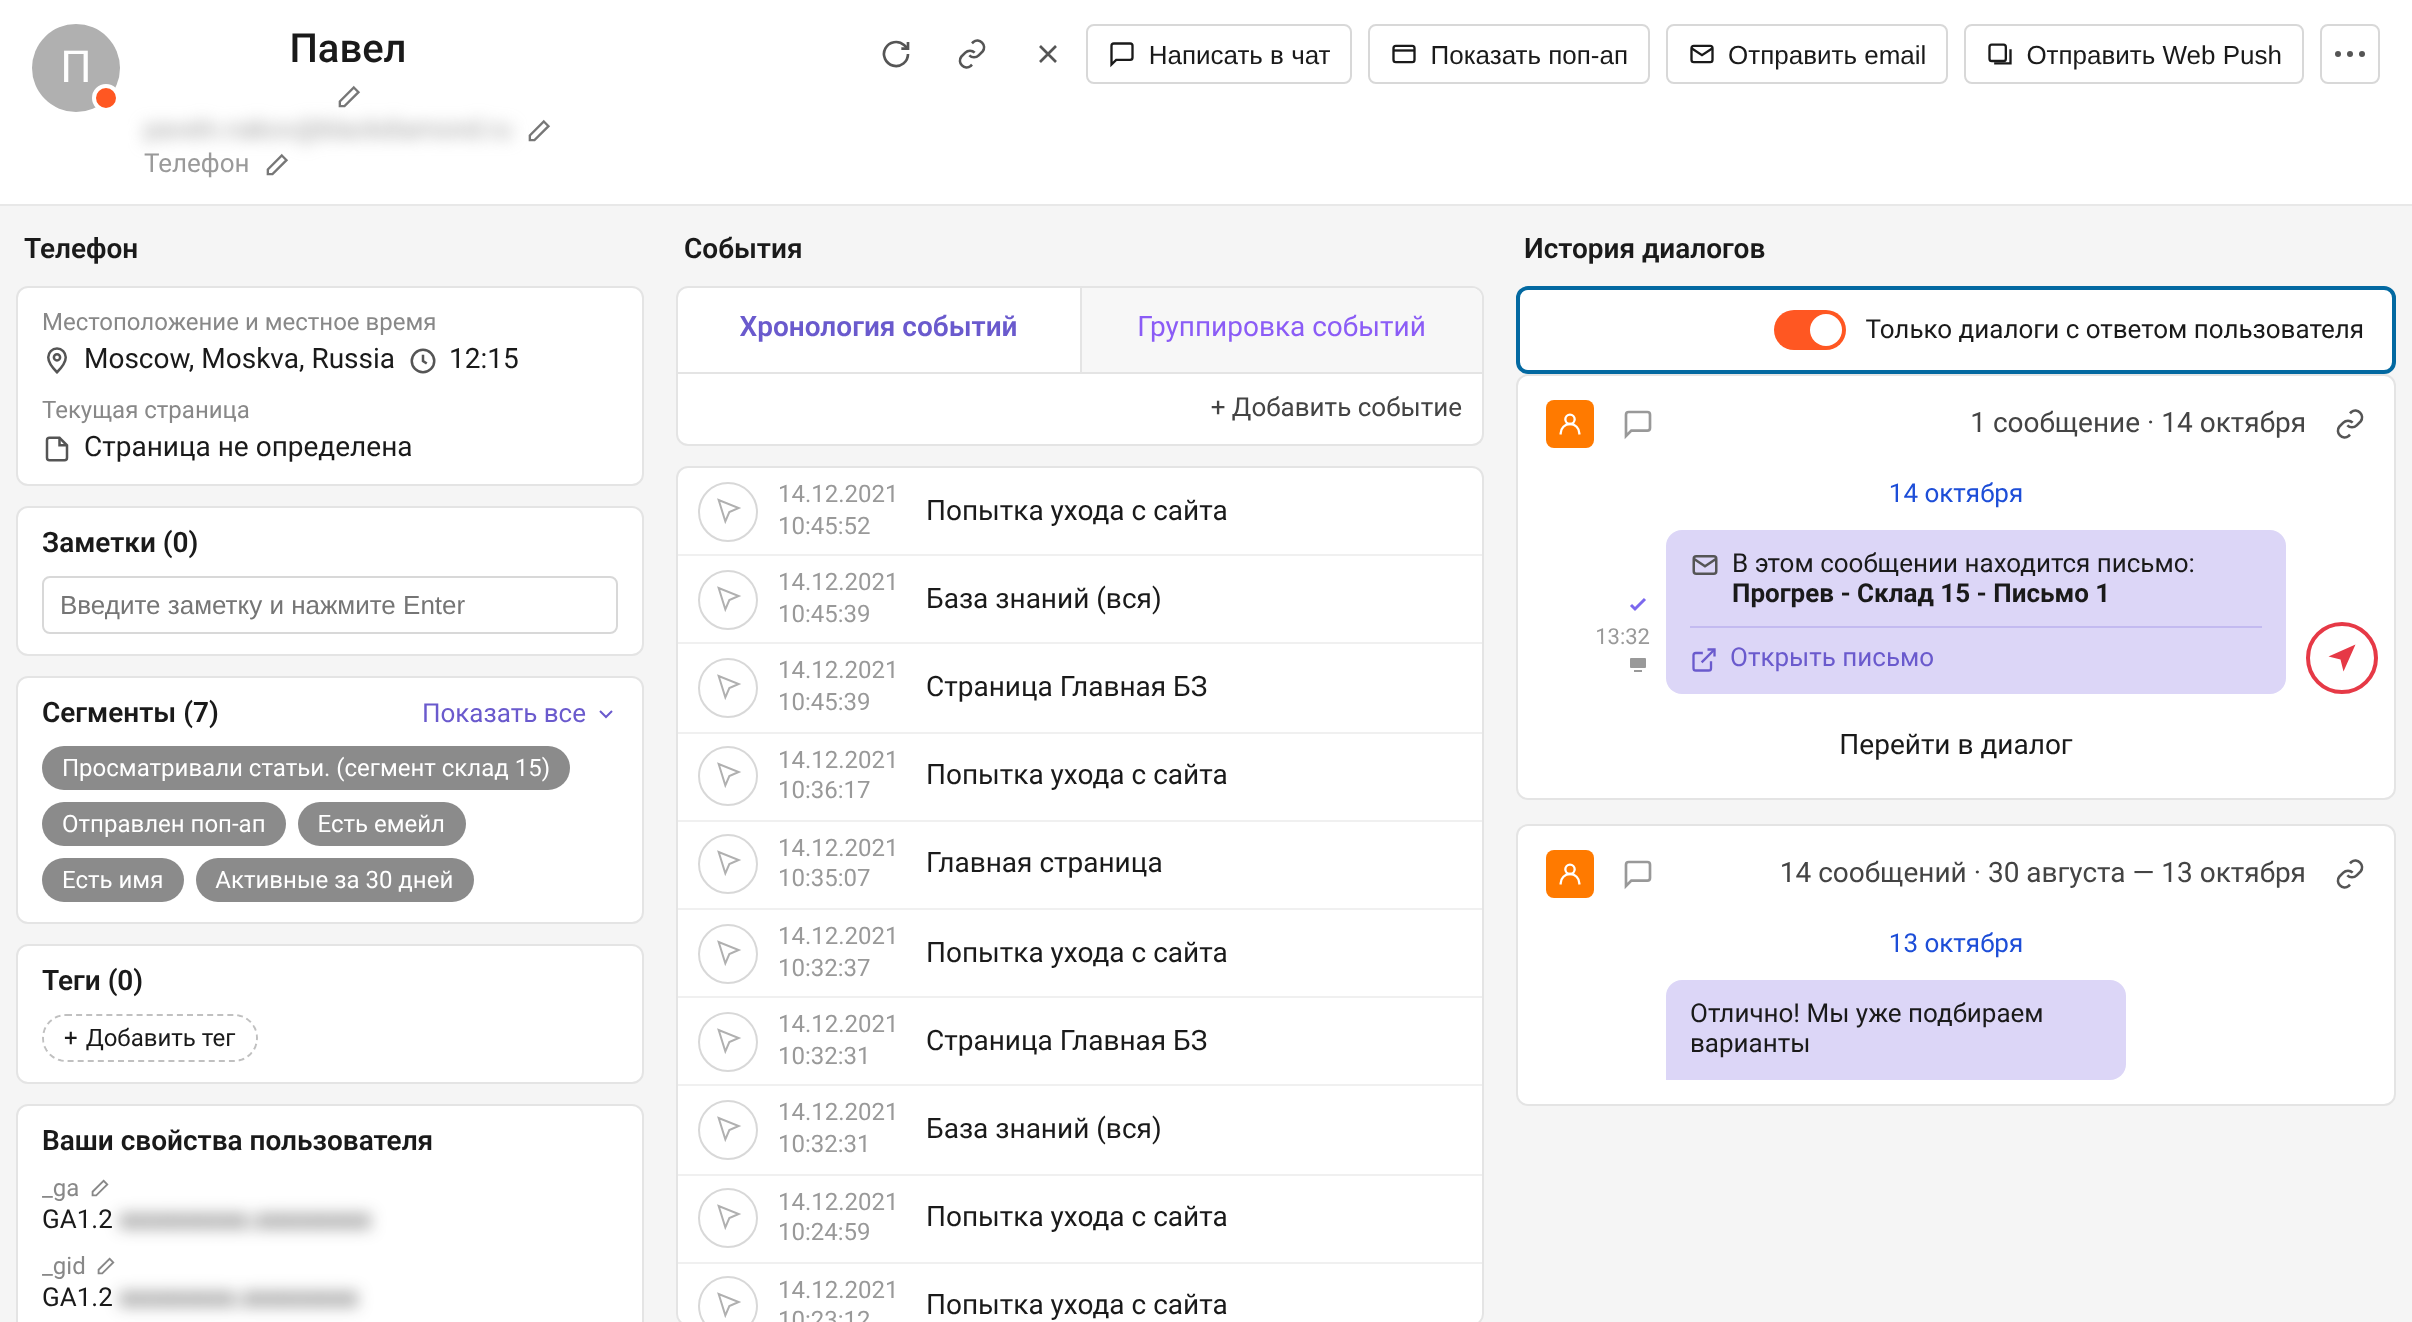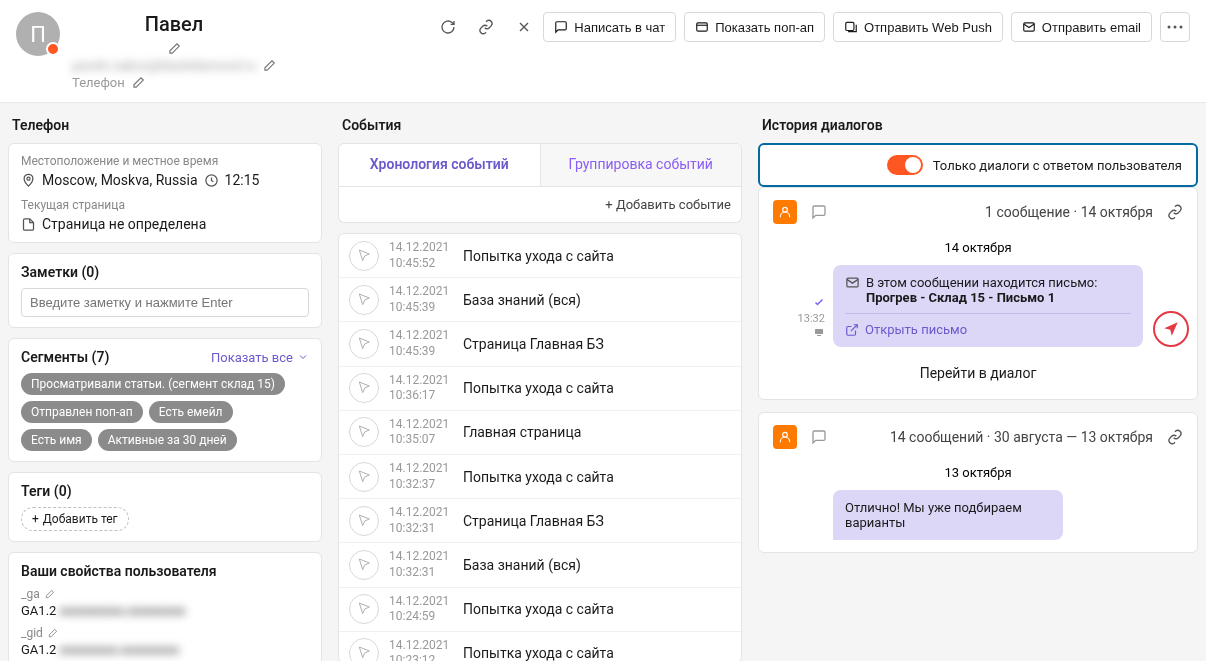--- a/index.html
+++ b/index.html
@@ -56,21 +56,21 @@
   .toggle { width:36px; height:20px; background:#ff5722; border-radius:10px; position:relative; cursor:pointer; }
   .toggle::after { content:""; width:16px; height:16px; background:#fff; border-radius:50%; position:absolute; top:2px; right:2px; }
 
   .dlg-card { background:#fff; border:1px solid #e4e4e4; border-radius:6px; padding:12px 14px; margin-bottom:12px; }
   .dlg-head { display:flex; align-items:center; justify-content:space-between; }
   .dlg-head-left { display:flex; align-items:center; gap:10px; }
   .chan-icon { width:24px; height:24px; border-radius:4px; background:#ff7a00; color:#fff; display:flex; align-items:center; justify-content:center; }
   .chat-icon { width:24px; height:24px; display:flex; align-items:center; justify-content:center; color:#999; }
   .dlg-meta { color:#444; font-size:14px; }
   .dlg-link { cursor:pointer; }
-  .dlg-date { text-align:center; color:#000000; font-size:13px; margin:16px 0 10px; }
+  .dlg-date { text-align:center; color:#1d4ed8; font-size:13px; margin:16px 0 10px; }
   .msg-box { background:#dcd6f7; border-radius:8px; padding:10px 12px; font-size:13px; position:relative; margin:0 40px 0 60px; }
   .msg-title { display:flex; gap:6px; align-items:flex-start; }
   .msg-divider { border-top:1px solid #c3baf0; margin:8px 0; }
   .msg-open { color:#6a5acd; display:flex; gap:6px; align-items:center; cursor:pointer; }
   .msg-stamp { font-size:11px; color:#999; position:absolute; left:-52px; bottom:6px; text-align:right; width:44px; line-height:1.3; }
   .msg-fab { width:36px; height:36px; border-radius:50%; border:2px solid #e63946; background:#fff; display:flex; align-items:center; justify-content:center; position:absolute; right:-46px; bottom:0; }
   .go-dialog { text-align:center; margin:18px 0 6px; font-size:14px; cursor:pointer; }
   .msg-box.purple { background:#dcd6f7; }
   .msg-box.out { border-radius:8px 8px 8px 0; }
 
@@ -144,31 +144,31 @@
         </button>
       <button class="btn">
           <svg width="14" height="14" viewBox="0 0 24 24" fill="none" stroke="currentColor" stroke-width="2">
             <rect x="3" y="5" width="18" height="14" rx="2"></rect>
             <path d="M3 9h18"></path>
           </svg>
           <span>Показать поп-ап</span>
         </button>
       <button class="btn">
           <svg width="14" height="14" viewBox="0 0 24 24" fill="none" stroke="currentColor" stroke-width="2">
-            <rect x="3" y="4" width="14" height="14" rx="2"></rect>
-            <path d="M7 20h14V8"></path>
-          </svg>
-          <span>Отправить Web Push</span>
+            <rect x="3" y="5" width="18" height="14" rx="2"></rect>
+            <path d="M3 7l9 6 9-6"></path>
+          </svg>
+          <span>Отправить email</span>
         </button>
       <button class="btn">
           <svg width="14" height="14" viewBox="0 0 24 24" fill="none" stroke="currentColor" stroke-width="2">
-            <rect x="3" y="5" width="18" height="14" rx="2"></rect>
-            <path d="M3 7l9 6 9-6"></path>
-          </svg>
-          <span>Отправить email</span>
+            <rect x="3" y="4" width="14" height="14" rx="2"></rect>
+            <path d="M7 20h14V8"></path>
+          </svg>
+          <span>Отправить Web Push</span>
         </button>
       <div class="icon-btn" style="border:1px solid #d8d8d8;">
           <svg width="16" height="4" viewBox="0 0 16 4" fill="#555">
             <circle cx="2" cy="2" r="1.5"></circle>
             <circle cx="8" cy="2" r="1.5"></circle>
             <circle cx="14" cy="2" r="1.5"></circle>
           </svg>
         </div>
     </div>
   </div>

